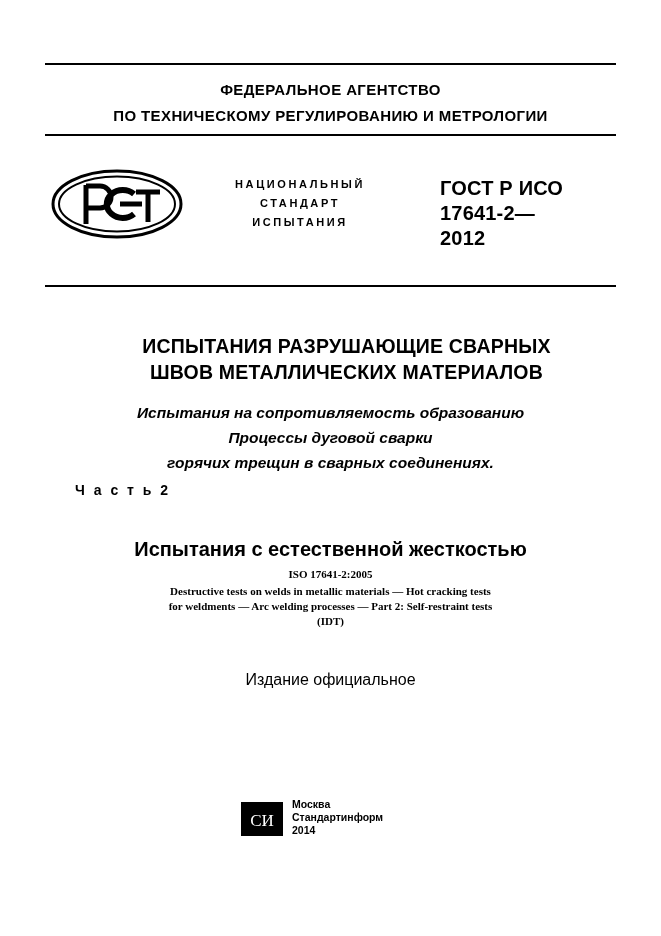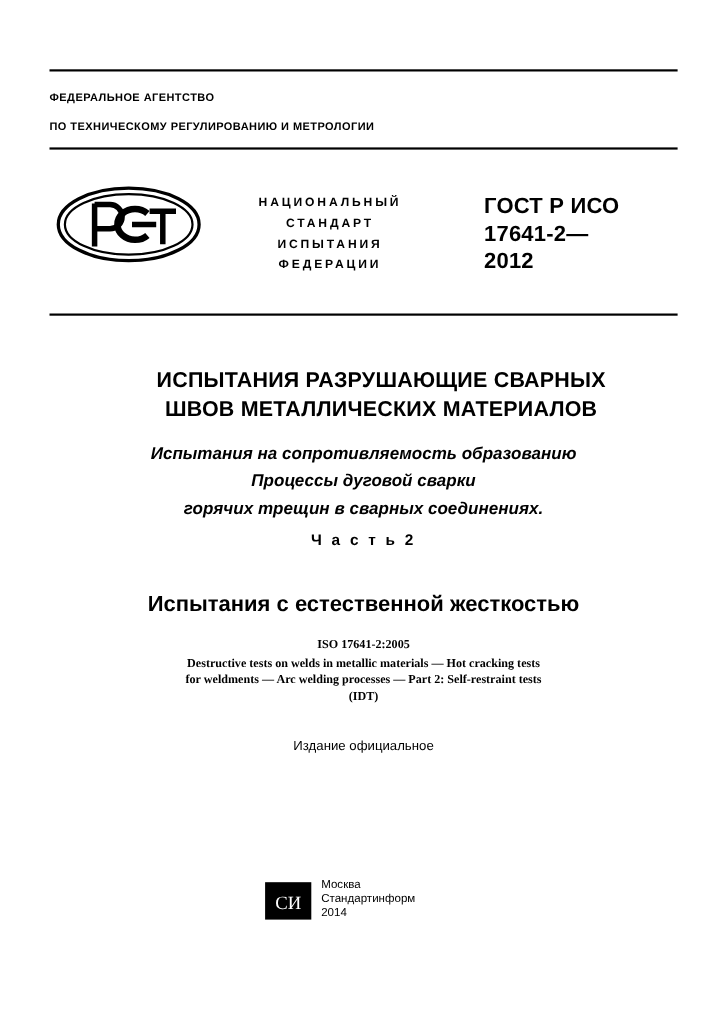--- a/index.html
+++ b/index.html
@@ -44,22 +44,22 @@
     top: 285px;
     width: 571px;
     height: 0;
     border-top: 2px solid #000;
   }
   .agency {
     position: absolute;
     left: 45px;
     top: 80px;
     width: 571px;
-    text-align: left;
-    font-size: 10px;
+    text-align: center;
+    font-size: 15px;
     letter-spacing: 0.4px;
     line-height: 20px;
     font-weight: bold;
   }
   .agency .line1 { display: block; }
   .agency .line2 { display: block; margin-top: 6px; }
 
   
   .emblem {
     position: absolute;
@@ -117,21 +117,21 @@
     font-size: 15.5px;
     font-weight: bold;
     line-height: 25px;
     font-style: italic;
   }
   .part {
     position: absolute;
     left: 75px;
     top: 482px;
     width: 511px;
-    text-align: center;
+    text-align: left;
     font-size: 14px;
     font-weight: bold;
     letter-spacing: 2.5px;
   }
   .part-title {
     position: absolute;
     left: 75px;
     top: 538px;
     width: 511px;
     text-align: center;
@@ -144,32 +144,32 @@
     position: absolute;
     left: 70px;
     top: 567px;
     width: 521px;
     text-align: center;
     font-size: 11px;
     font-weight: bold;
     line-height: 15px;
     font-family: "Liberation Serif", serif;
   }
-  .iso-block .iso-id { display: block; margin-bottom: 2px; margin-top: 12px; }
+  .iso-block .iso-id { display: block; margin-bottom: 2px; }
   .iso-block .iso-en { display: block; }
   .iso-block .iso-idt { display: block; }
 
   
   .official {
     position: absolute;
     left: 70px;
     top: 671px;
     width: 521px;
     text-align: center;
-    font-size: 12px;
+    font-size: 16px;
   }
 
   
   .footer {
     position: absolute;
     left: 230px;
     top: 798px;
     width: 230px;
     height: 60px;
   }
@@ -181,20 +181,21 @@
     height: 36px;
   }
   .footer-text {
     position: absolute;
     left: 62px;
     top: 0px;
     width: 160px;
     text-align: left;
     font-size: 10.5px;
     line-height: 13px;
+    font-weight: bold;
   }
   .footer-text div { white-space: nowrap; }
 </style>
 </head>
 <body>
 
 <div class="page">
 
   <div class="rule-top"></div>
 
@@ -219,21 +220,20 @@
       <path d="M98 24 L98 54" stroke="#000" stroke-width="5" fill="none"></path>
 
       <path d="M70 36 L92 36" stroke="#000" stroke-width="5" fill="none"></path>
     </svg>
   </div>
 
   <div class="nat-std">
     <div>НАЦИОНАЛЬНЫЙ</div>
     <div>СТАНДАРТ</div>
     <div>ИСПЫТАНИЯ</div>
-    <div>ФЕДЕРАЦИИ</div>
   </div>
 
   <div class="gost-code">
     <div>ГОСТ Р ИСО</div>
     <div>17641-2—</div>
     <div>2012</div>
   </div>
 
   <div class="rule-bottom"></div>
 

